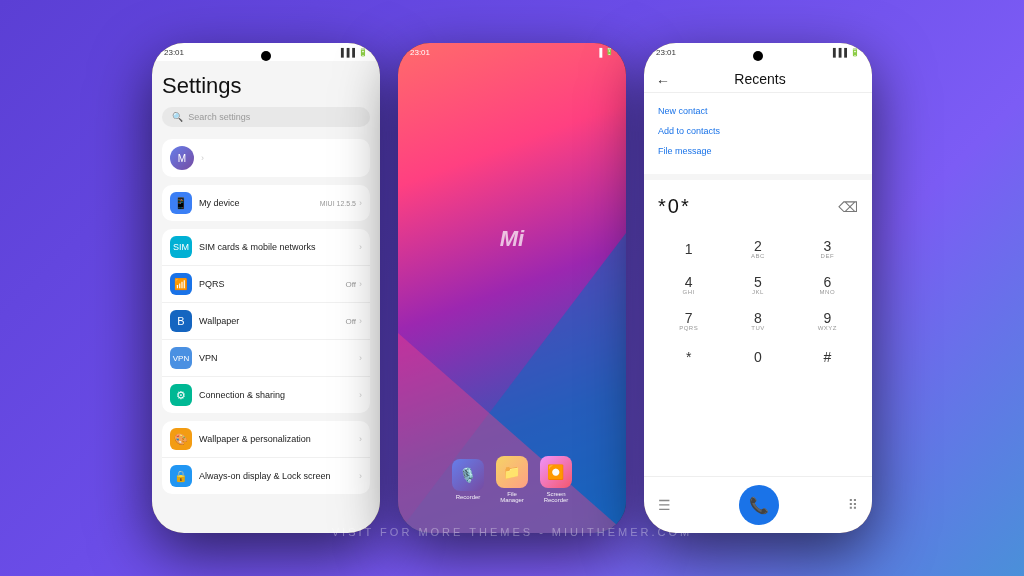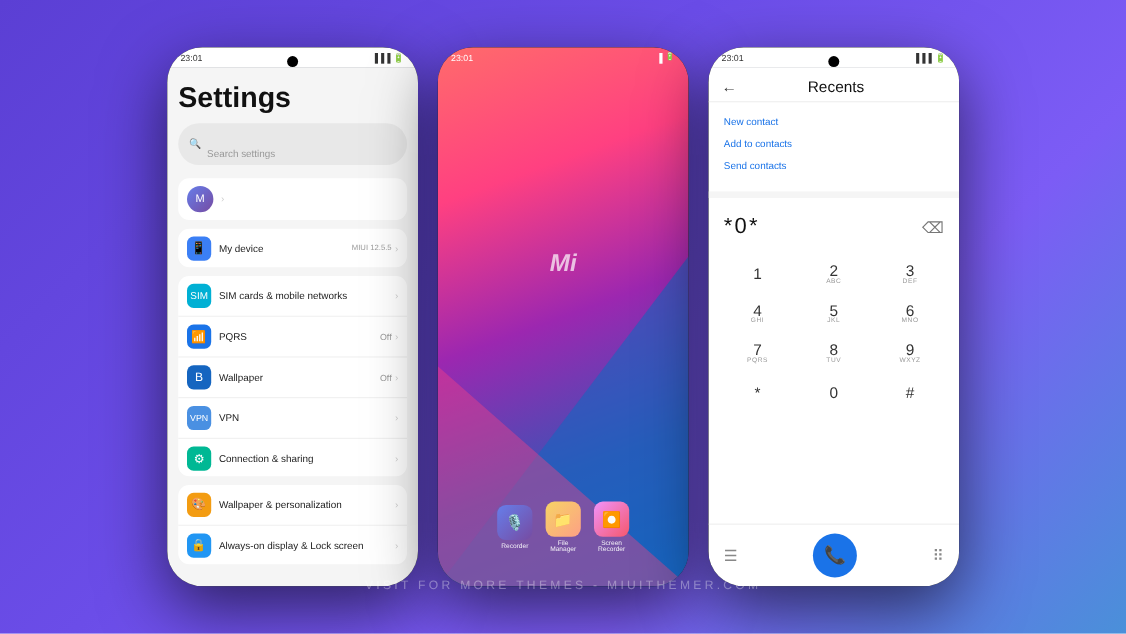--- a/index.html
+++ b/index.html
@@ -31,21 +31,21 @@
 
     .phones-container {
       display: flex;
       gap: 18px;
       align-items: center;
     }
 
     
     .phone {
       border-radius: 32px;
-      background: #0f172a;
+      background: #701a75;
       box-shadow: 0 20px 60px rgba(0,0,0,0.6), inset 0 0 0 1.5px #444;
       overflow: hidden;
       position: relative;
       display: flex;
       flex-direction: column;
     }
 
     .phone-left { width: 228px; height: 490px; }
     .phone-center { width: 228px; height: 490px; }
     .phone-right { width: 228px; height: 490px; }
@@ -88,22 +88,22 @@
 
     
     .settings-screen {
       background: #f5f5f5;
       padding: 12px 10px;
       flex: 1;
       overflow: hidden;
     }
 
     .settings-title {
-      font-size: 26px;
-      font-weight: bold;
+      font-size: 22px;
+      font-weight: normal;
       color: #111;
       margin-bottom: 8px;
     }
 
     .search-bar {
       background: #e8e8e8;
       border-radius: 20px;
       padding: 5px 10px;
       display: flex;
       align-items: center;
@@ -112,21 +112,20 @@
     }
 
     .search-icon-small {
       color: #999;
       font-size: 9px;
     }
 
     .search-text {
       font-size: 9px;
       color: #999;
-      margin-top: 18px;
     }
 
     .settings-section {
       background: #fff;
       border-radius: 10px;
       margin-bottom: 8px;
       overflow: hidden;
     }
 
     .settings-item {
@@ -585,21 +584,21 @@
       </div>
     </div>
     <div class="phone-screen dialer-screen">
       <div class="dialer-header">
         <span class="back-arrow">←</span>
         <span class="dialer-title">Recents</span>
       </div>
       <div class="dialer-actions">
         <div class="dialer-action-item">New contact</div>
         <div class="dialer-action-item">Add to contacts</div>
-        <div class="dialer-action-item">Send contacts</div>
+        <div class="dialer-action-item">File message</div>
       </div>
       <div class="dial-separator"></div>
       <div class="dial-display">
         <span class="dial-number">*0*</span>
         <span class="backspace-icon">⌫</span>
       </div>
       <div class="keypad">
         <div class="keypad-row">
           <div class="key">
             <span class="key-num">1</span>

